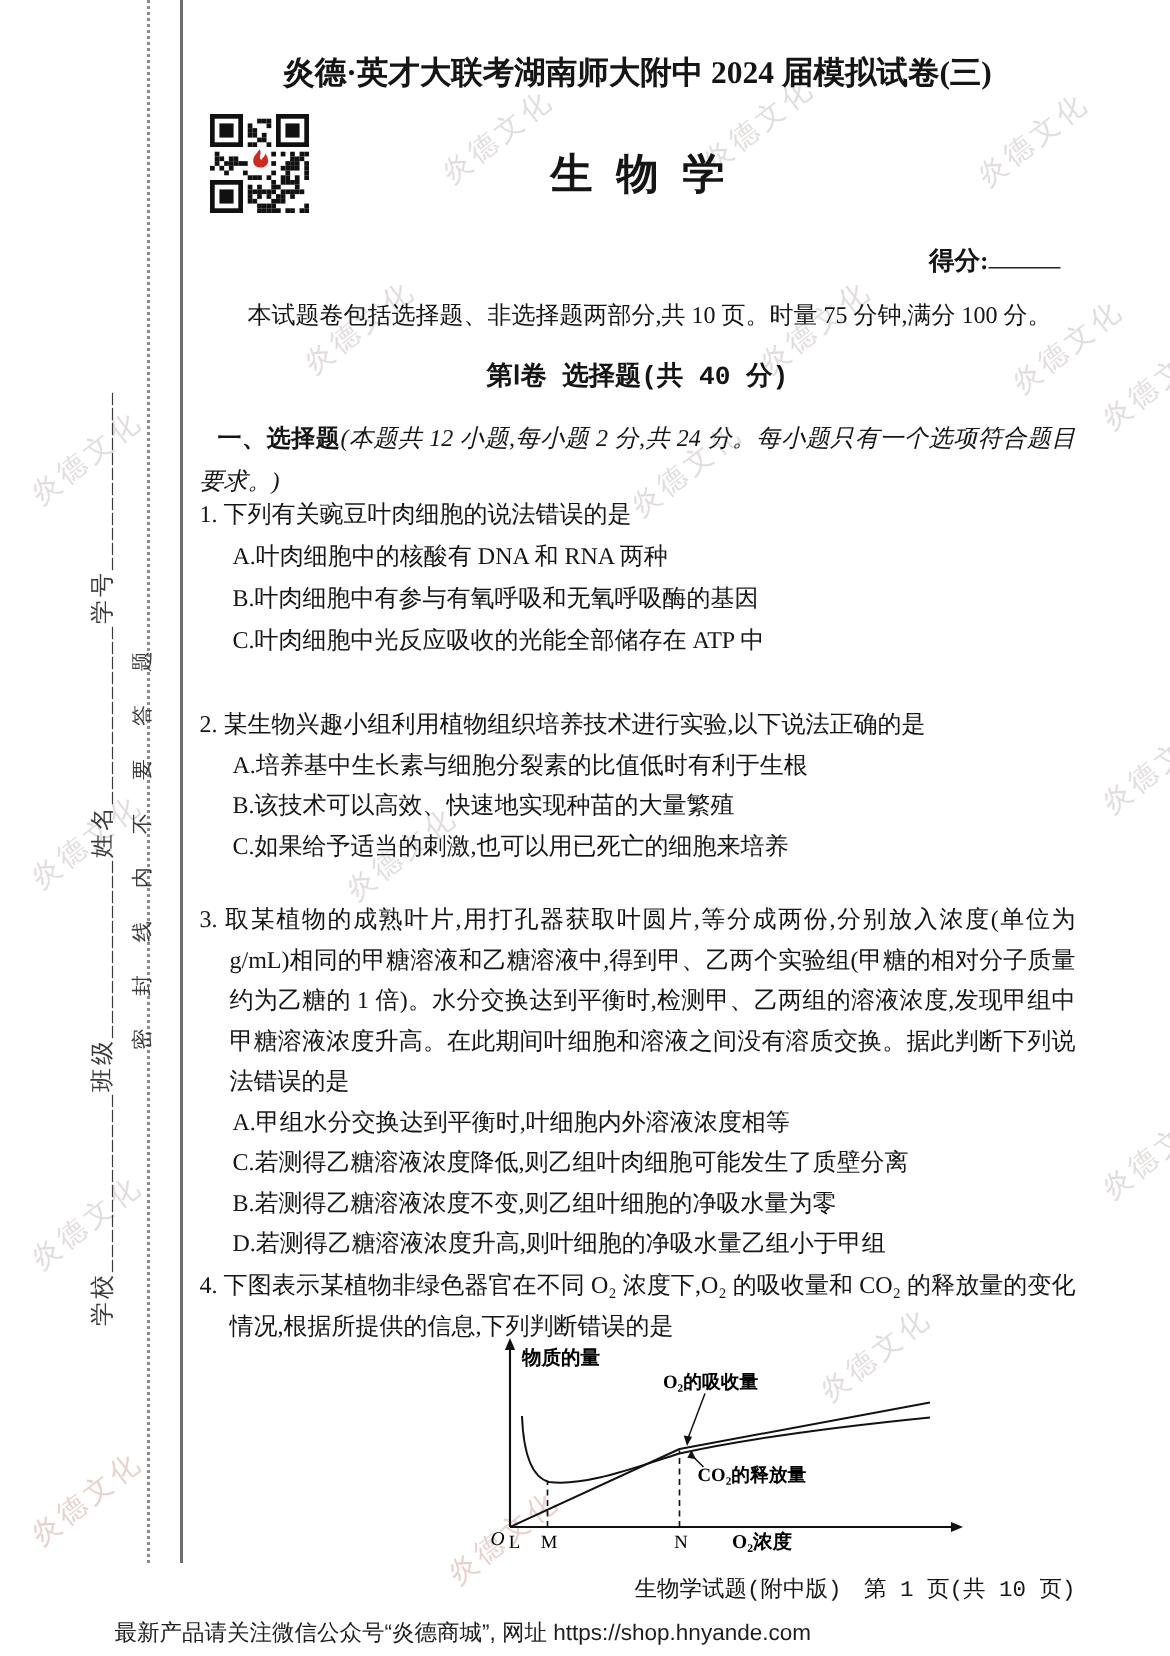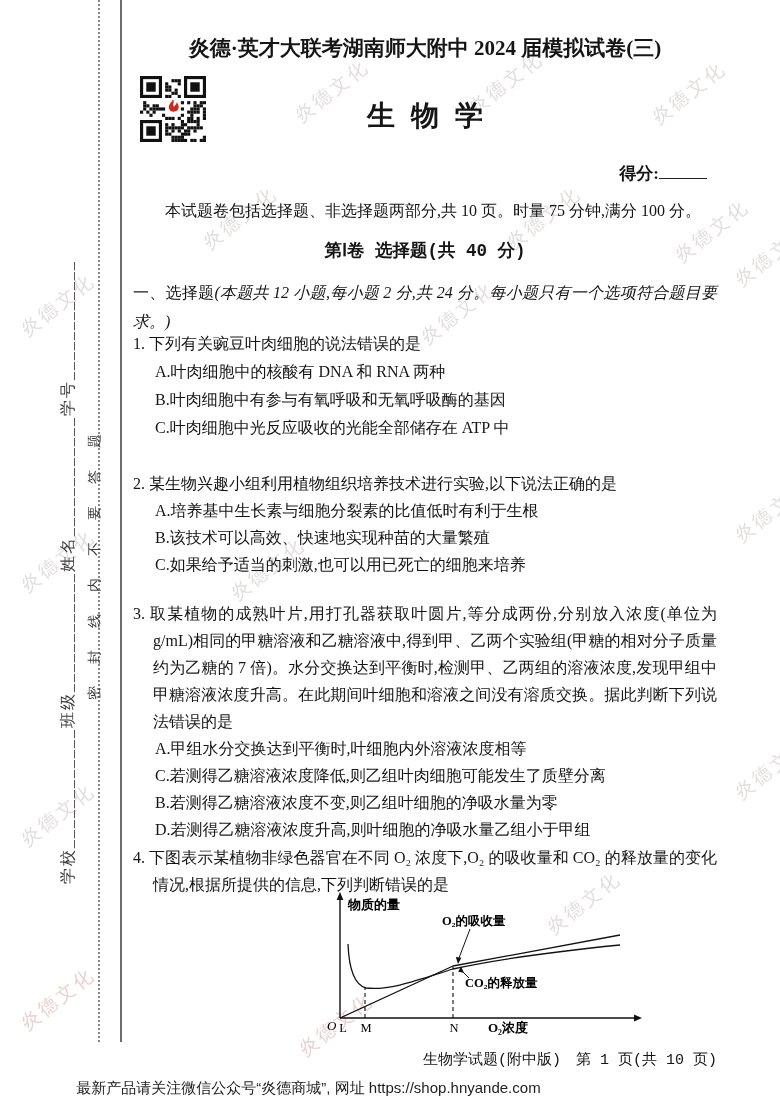--- a/index.html
+++ b/index.html
@@ -26,21 +26,21 @@
   .page-title{top:34px;text-align:center;font-size:21px;font-weight:bold;
     font-family:"Liberation Serif",serif;}
   .subject{top:97px;text-align:center;font-size:28px;font-weight:bold;letter-spacing:16px;
     text-indent:16px;font-family:"Liberation Sans","DejaVu Sans",sans-serif;}
   .qr-wrap{position:absolute;left:140px;top:76px;width:66px;height:66px;z-index:1;}
   .score{top:162px;text-align:right;font-size:17px;font-weight:bold;padding-right:10px;box-sizing:border-box;}
   .score .uline{display:inline-block;width:48px;border-bottom:1.5px solid #222;height:16px;}
   .intro{top:198px;font-size:16px;text-indent:2em;line-height:26px;}
   .section-title{top:238px;text-align:center;font-size:17.5px;font-weight:bold;font-family:Liberation Mono, monospace;}
   .directive{top:278px;font-size:16px;line-height:29px;text-align:justify;}
-  .directive .b{font-weight:normal;}
+  .directive .b{font-weight:bold;margin-left:12px;}
   .directive .i{font-style:italic;}
   .question{position:absolute;left:133px;width:584px;z-index:1;font-size:16px;text-align:justify;}
   .q1{top:330px;line-height:28px;}
   .q2{top:470px;line-height:27px;}
   .q3{top:600px;line-height:27px;}
   .q4{top:844px;line-height:27px;}
   .stem{padding-left:20px;text-indent:-20px;}
   .opt{padding-left:22px;}
   
   .chart-wrap{position:absolute;left:318px;top:888px;z-index:1;text-align:right;}
@@ -221,21 +221,21 @@
 </div>
 
 <div class="question q2">
   <div class="stem">2. 某生物兴趣小组利用植物组织培养技术进行实验,以下说法正确的是</div>
   <div class="opt">A.培养基中生长素与细胞分裂素的比值低时有利于生根</div>
   <div class="opt">B.该技术可以高效、快速地实现种苗的大量繁殖</div>
   <div class="opt">C.如果给予适当的刺激,也可以用已死亡的细胞来培养</div>
 </div>
 
 <div class="question q3">
-  <div class="stem">3. 取某植物的成熟叶片,用打孔器获取叶圆片,等分成两份,分别放入浓度(单位为 g/mL)相同的甲糖溶液和乙糖溶液中,得到甲、乙两个实验组(甲糖的相对分子质量约为乙糖的 7 倍)。水分交换达到平衡时,检测甲、乙两组的溶液浓度,发现甲组中甲糖溶液浓度升高。在此期间叶细胞和溶液之间没有溶质交换。据此判断下列说法错误的是</div>
+  <div class="stem">3. 取某植物的成熟叶片,用打孔器获取叶圆片,等分成两份,分别放入浓度(单位为 g/mL)相同的甲糖溶液和乙糖溶液中,得到甲、乙两个实验组(甲糖的相对分子质量约为乙糖的 1 倍)。水分交换达到平衡时,检测甲、乙两组的溶液浓度,发现甲组中甲糖溶液浓度升高。在此期间叶细胞和溶液之间没有溶质交换。据此判断下列说法错误的是</div>
   <div class="opt">A.甲组水分交换达到平衡时,叶细胞内外溶液浓度相等</div>
   <div class="opt">C.若测得乙糖溶液浓度降低,则乙组叶肉细胞可能发生了质壁分离</div>
   <div class="opt">B.若测得乙糖溶液浓度不变,则乙组叶细胞的净吸水量为零</div>
   <div class="opt">D.若测得乙糖溶液浓度升高,则叶细胞的净吸水量乙组小于甲组</div>
 </div>
 
 <div class="question q4">
   <div class="stem">4. 下图表示某植物非绿色器官在不同 O₂ 浓度下,O₂ 的吸收量和 CO₂ 的释放量的变化情况,根据所提供的信息,下列判断错误的是</div>
 </div>
 

